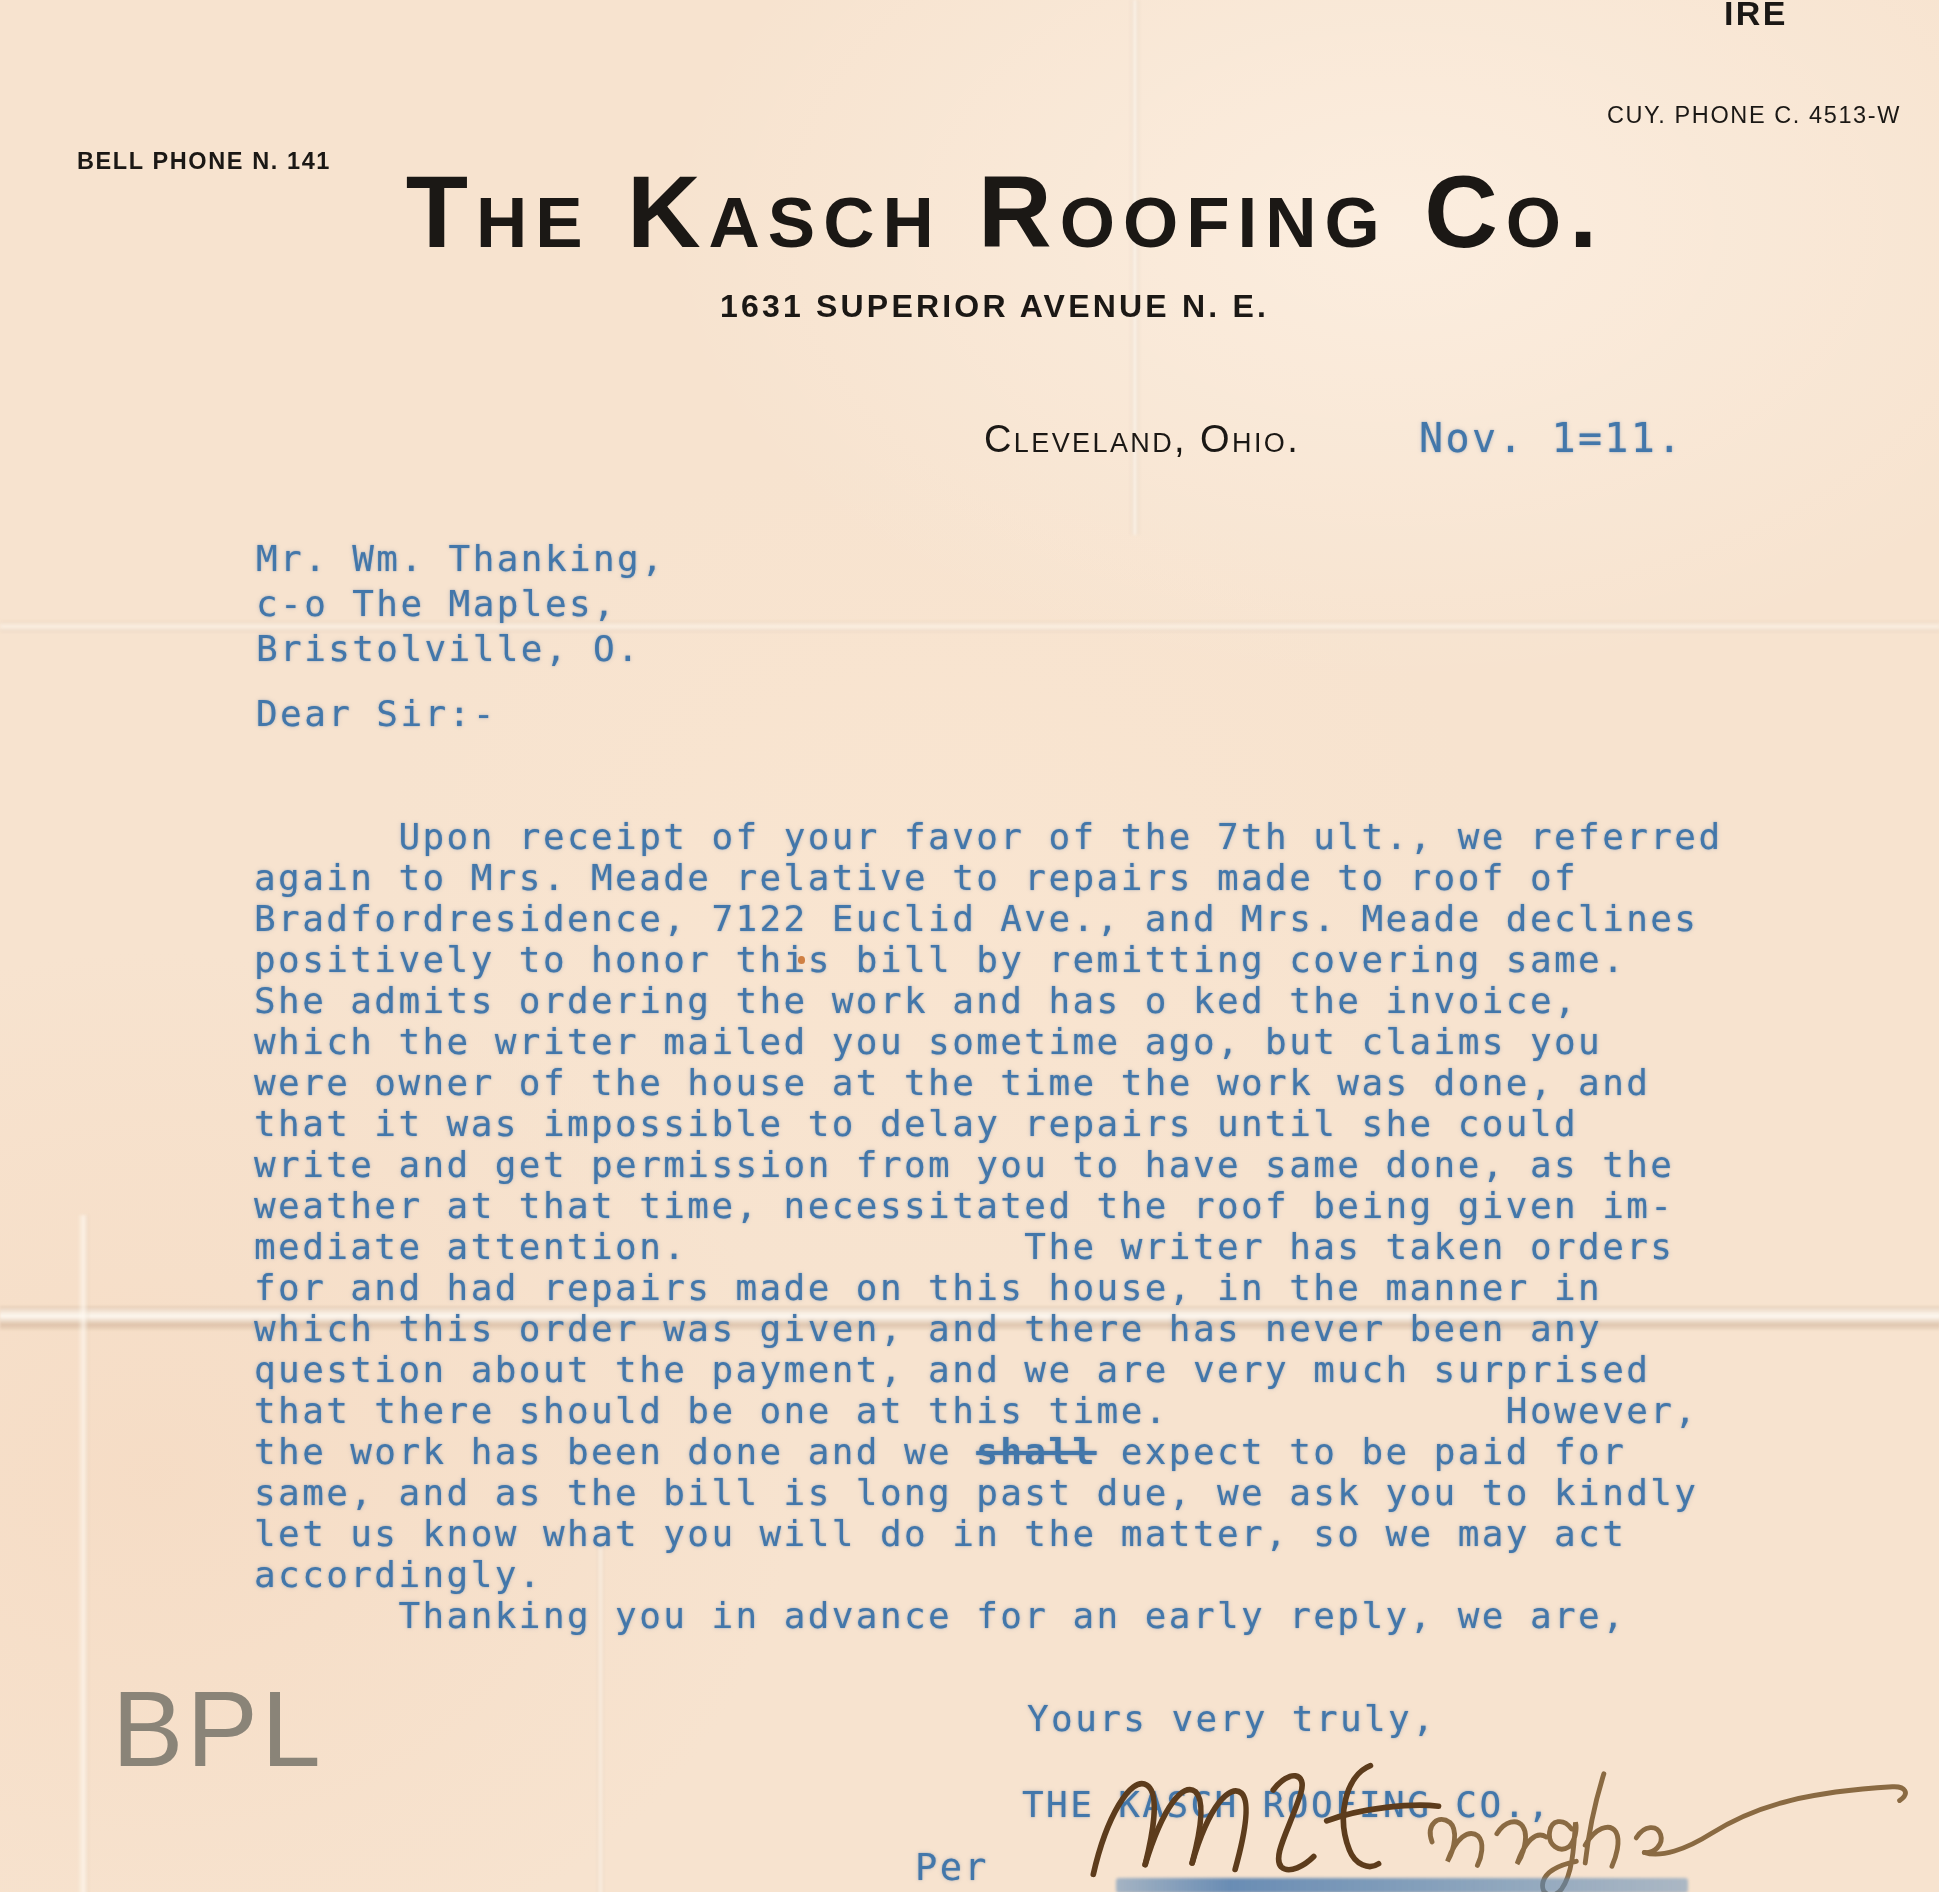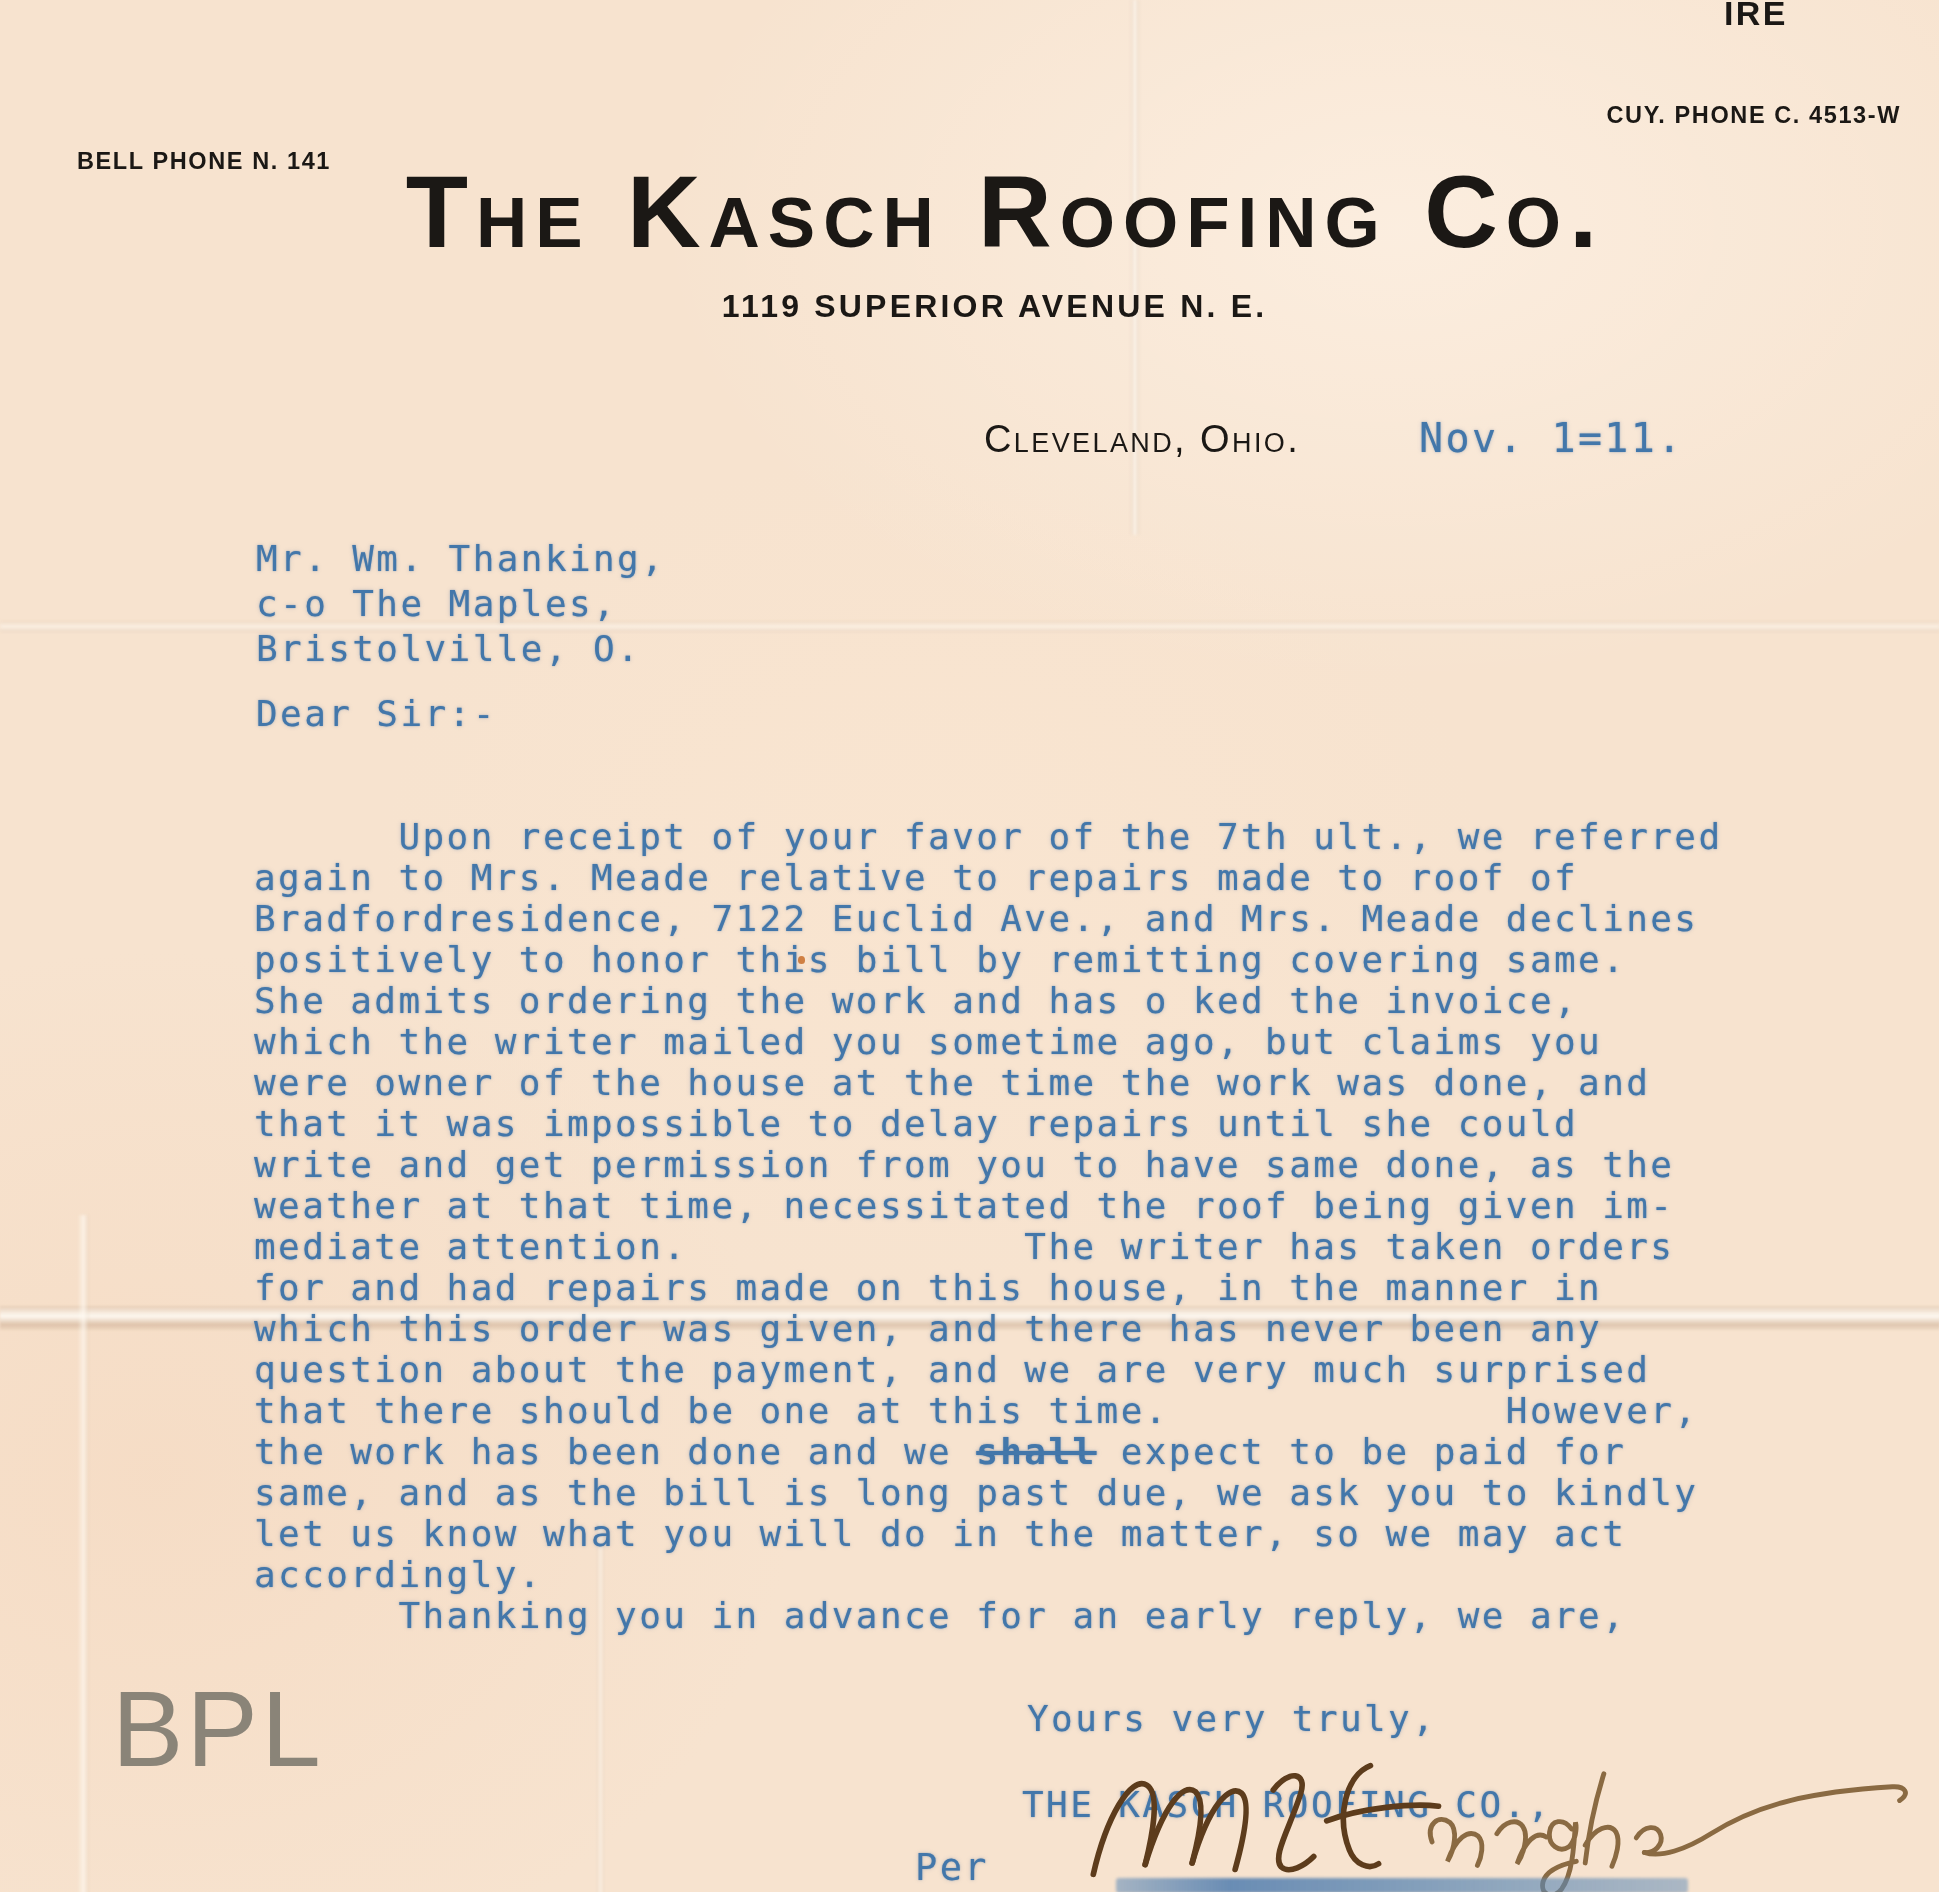--- a/index.html
+++ b/index.html
@@ -56,21 +56,21 @@
   .corner-fragment {
     position: absolute; left: 1724px; top: -6.5px;
     font-size: 34px; font-weight: bold; letter-spacing: 2.4px;
   }
   .phone-left {
     position: absolute; left: 77px; top: 104px;
     font-size: 23.5px; font-weight: bold; letter-spacing: 1.6px; margin-top: 44px;
   }
   .phone-right {
     position: absolute; right: 39px; top: 102px;
-    font-size: 23.5px; font-weight: bold; letter-spacing: 1.6px;
+    font-size: 23.5px; font-weight: normal; letter-spacing: 1.6px;
   }
   .company-title {
     position: absolute; left: 0; right: 0; top: 154px;
     padding-left: 71px;
     text-align: center;
     font-size: 102px; font-weight: bold;
     font-variant: small-caps;
     letter-spacing: 8px;
     white-space: nowrap;
   }
@@ -161,21 +161,21 @@
   <div class="crease crease-h-soft"></div>
   <div class="crease crease-h-main"></div>
   <div class="crease crease-v-bottom"></div>
   <div class="crease edge-left-band"></div>
   <div class="speck"></div>
 
   <div class="print corner-fragment">IRE</div>
   <div class="print phone-left">BELL PHONE N. 141</div>
   <div class="print phone-right">CUY. PHONE C. 4513-W</div>
   <div class="print company-title">The Kasch Roofing Co.</div>
-  <div class="print company-address">1119 SUPERIOR AVENUE N. E.</div>
+  <div class="print company-address">1631 SUPERIOR AVENUE N. E.</div>
   <div class="print city-line">Cleveland, Ohio.</div>
 
   <div class="typed date-line">Nov. 1=11.</div>
   <div class="typed recipient">Mr. Wm. Thanking,
 c-o The Maples,
 Bristolville, O.</div>
   <div class="typed salutation">Dear Sir:-</div>
 
   <div class="typed body-text"><span>      Upon receipt of your favor of the 7th ult., we referred
 again to Mrs. Meade relative to repairs made to roof of

